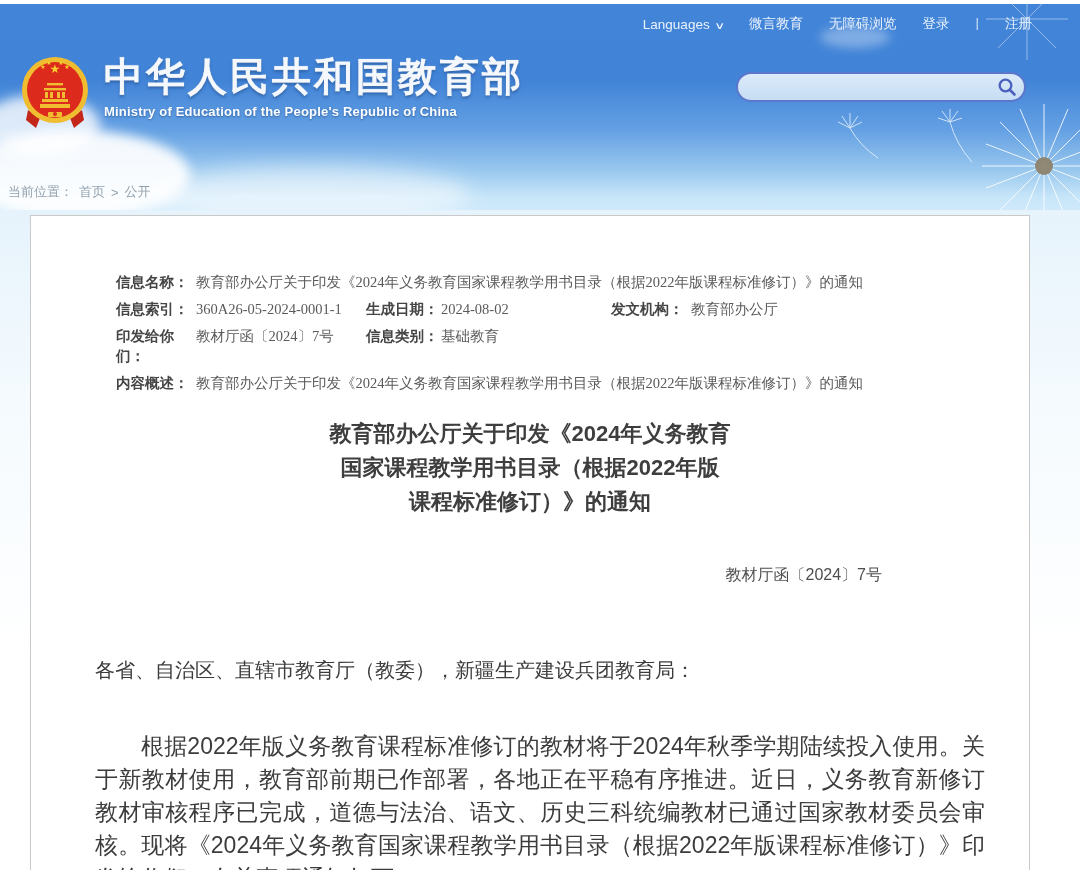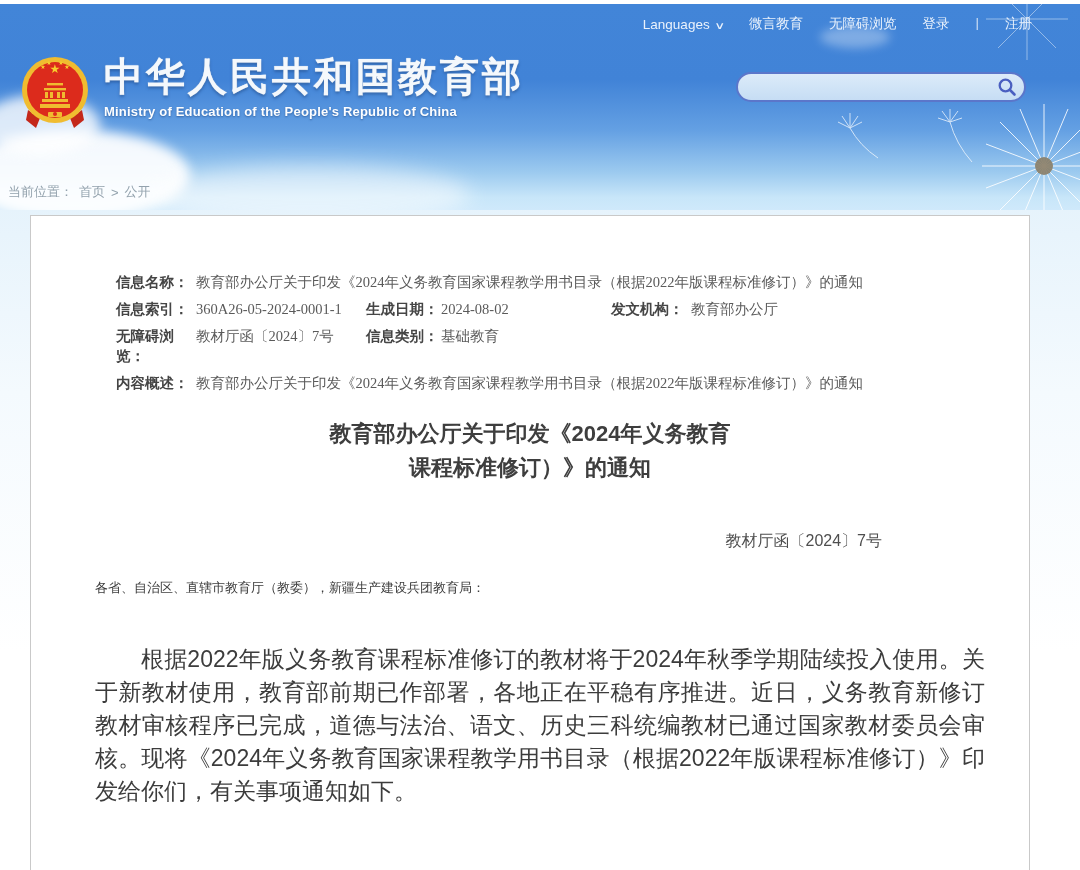--- a/index.html
+++ b/index.html
@@ -60,21 +60,21 @@
   .m-val { color:#5a5a5a; }
   .m-val.w170 { flex:0 0 170px; }
   .m-val.grow { flex:1; padding-right:60px; }
 
   .doc-title { margin-top:24px; text-align:center; font-size:22px; font-weight:bold;
     color:#3e3e3e; line-height:34px; }
 
   .doc-number { margin-top:46px; text-align:right; padding-right:147px;
     font-size:16px; color:#4e4e4e; }
 
-  .salutation { margin-top:27px; padding:0 45px 0 64px; font-size:13px; color:#3c3c3c; }
+  .salutation { margin-top:71px; padding:0 45px 0 64px; font-size:20px; color:#3c3c3c; }
 
   .body-para { margin-top:46px; padding:0 44px 0 64px; font-size:23px; color:#3c3c3c;
     line-height:33px; text-align:justify; text-indent:2em; }
 </style>
 </head>
 <body>
 
 <div class="page">
 
   <div class="header">
@@ -191,33 +191,34 @@
       </div>
       <div class="meta-row">
         <span class="m-label">信息索引：</span>
         <span class="m-val w170">360A26-05-2024-0001-1</span>
         <span class="m-label w75">生成日期：</span>
         <span class="m-val w170">2024-08-02</span>
         <span class="m-label">发文机构：</span>
         <span class="m-val grow">教育部办公厅</span>
       </div>
       <div class="meta-row">
-        <span class="m-label">无障碍浏览：</span>
+        <span class="m-label">印发给你们：</span>
         <span class="m-val w170">教材厅函〔2024〕7号</span>
         <span class="m-label w75">信息类别：</span>
         <span class="m-val grow">基础教育</span>
       </div>
       <div class="meta-row">
         <span class="m-label">内容概述：</span>
         <span class="m-val grow">教育部办公厅关于印发《2024年义务教育国家课程教学用书目录（根据2022年版课程标准修订）》的通知</span>
       </div>
     </div>
 
     <div class="doc-title">
       <div>教育部办公厅关于印发《2024年义务教育</div>
+      <div>国家课程教学用书目录（根据2022年版</div>
       <div>课程标准修订）》的通知</div>
     </div>
 
     <div class="doc-number">教材厅函〔2024〕7号</div>
 
     <div class="salutation">各省、自治区、直辖市教育厅（教委），新疆生产建设兵团教育局：</div>
 
     <p class="body-para">根据2022年版义务教育课程标准修订的教材将于2024年秋季学期陆续投入使用。关于新教材使用，教育部前期已作部署，各地正在平稳有序推进。近日，义务教育新修订教材审核程序已完成，道德与法治、语文、历史三科统编教材已通过国家教材委员会审核。现将《2024年义务教育国家课程教学用书目录（根据2022年版课程标准修订）》印发给你们，有关事项通知如下。</p>
 
   </div>

